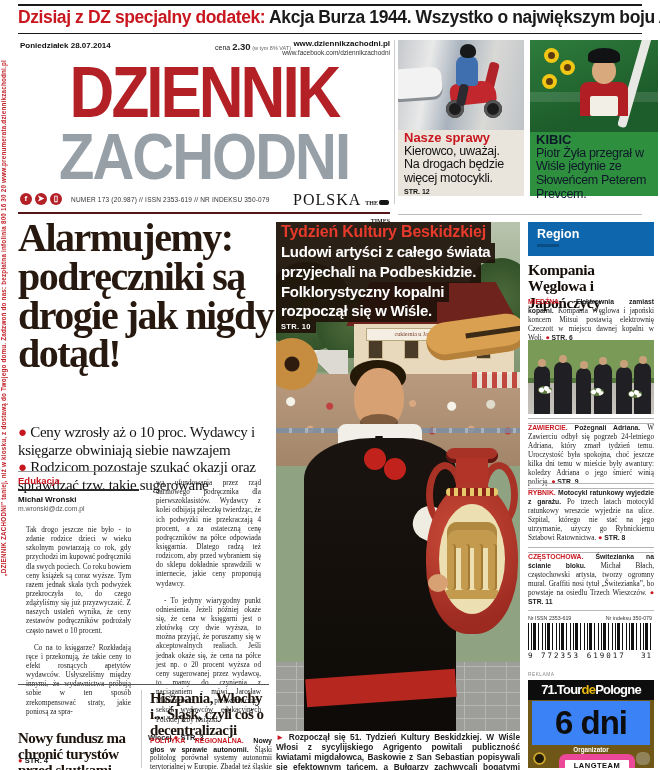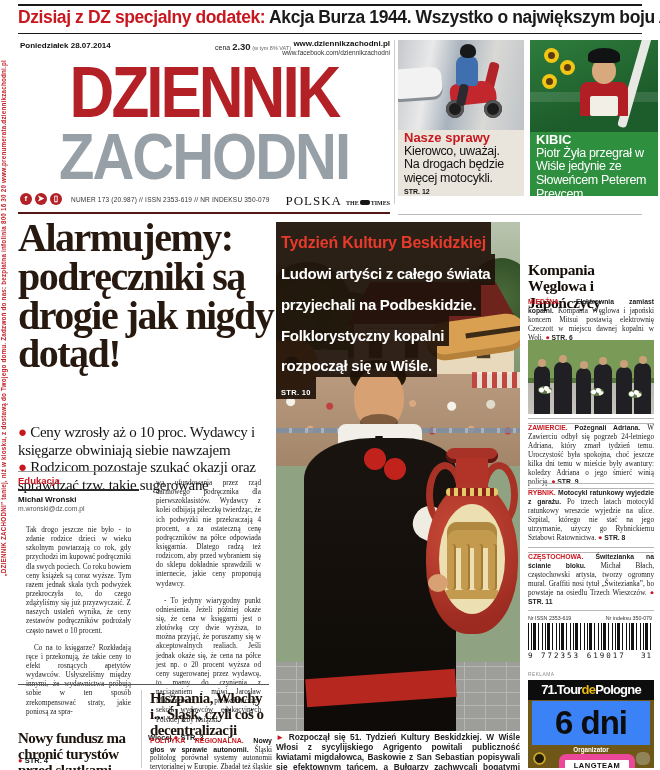--- a/index.html
+++ b/index.html
@@ -22,37 +22,37 @@
   
   .m1{left:18px;top:56px;width:372px;text-align:center;font-size:62px;font-weight:bold;color:#b32026;
       letter-spacing:-3px;line-height:1;transform:scaleY(1.18);transform-origin:top center;white-space:nowrap;}
   .m2{left:18px;top:124px;width:372px;text-align:center;font-size:58px;font-weight:bold;color:#98a0a7;
       letter-spacing:-2px;line-height:1;transform:scaleY(1.12);transform-origin:top center;white-space:nowrap;}
   .icon-circle{display:inline-block;width:12px;height:12px;border-radius:50%;background:#b32026;color:#fff;
       font-size:8px;font-weight:bold;text-align:center;line-height:12px;margin-right:3px;vertical-align:middle;}
   .issue-row{left:20px;top:193px;font-size:6.5px;color:#333;letter-spacing:0.2px;}
   .issue-row .txt{margin-left:6px;vertical-align:middle;}
   .polska{left:280px;top:191px;width:110px;text-align:right;font-family:"Liberation Serif",serif;}
-  .polska .p1{font-size:13px;letter-spacing:1px;color:#161616;}
+  .polska .p1{font-size:16px;letter-spacing:1px;color:#161616;}
   .polska .p2{font-size:6px;font-weight:bold;color:#161616;}
   .lion{display:inline-block;width:10px;height:5px;background:#161616;border-radius:2px;margin:0 1px;}
   .red-rule{left:18px;top:212px;width:372px;height:2px;background:#551416;}
   
   .vpromo{left:0px;top:60px;height:645px;width:13px;}
   .vpromo span{display:block;writing-mode:vertical-rl;transform:rotate(180deg);font-size:6.3px;font-weight:bold;
       color:#c3242b;white-space:nowrap;letter-spacing:0.2px;}
   
   .teaser{overflow:hidden;}
   .t-moto{left:398px;top:40px;width:126px;height:164px;}
   .t-kibic{left:530px;top:40px;width:128px;height:164px;}
   .t-photo{position:relative;width:100%;height:90px;overflow:hidden;}
   .t-cap{padding:1px 6px;}
   .t-moto .t-cap{background:#eae5dc;height:64px;}
   .t-kibic .t-photo{height:92px;}
-  .t-kibic .t-cap{background:#2e8f3e;height:62px;color:#ffffff;}
+  .t-kibic .t-cap{background:#2e8f3e;height:62px;color:#0f172a;}
   .t-label{font-size:13px;font-weight:bold;line-height:1.05;}
   .t-text{font-size:12.5px;line-height:1.1;letter-spacing:-0.3px;}
   .t-page{font-size:7px;font-weight:bold;margin-top:2px;}
   
   .moto-bg{position:absolute;inset:0;background:linear-gradient(100deg,#c5c8cc 0%,#e9e9e9 25%,#a8b2bd 45%,#d9d9d6 70%,#bfc3c7 100%);}
   .car{position:absolute;left:-8px;top:28px;width:52px;height:30px;background:#f2f2f2;border-radius:10px;transform:rotate(-4deg);box-shadow:0 3px 0 #8a8f94;}
   .wheel{position:absolute;border-radius:50%;background:#1c1c1c;}
   .sc-body{position:absolute;left:52px;top:42px;width:46px;height:22px;background:#c1272d;border-radius:8px 14px 4px 8px;transform:rotate(-6deg);}
   .sc-front{position:absolute;left:88px;top:22px;width:10px;height:34px;background:#b0242a;border-radius:4px;transform:rotate(14deg);}
   .rider{position:absolute;left:58px;top:16px;width:22px;height:30px;background:#3f6fae;border-radius:8px 8px 4px 4px;}
@@ -160,21 +160,21 @@
   .amph .band{position:absolute;left:20px;top:40px;width:52px;height:8px;
       background:repeating-linear-gradient(90deg,#e8c96a 0 4px,#8a2218 4px 8px);border-radius:4px;}
   .amph .med{position:absolute;left:13px;top:56px;width:66px;height:110px;background:#ecdfb2;border-radius:50%;overflow:hidden;}
   .amph .arch{position:absolute;left:8px;top:18px;width:50px;height:26px;background:#c49a4e;border-radius:10px 10px 0 0;
       box-shadow:inset 0 8px 0 #b0883f;}
   .amph .cols{position:absolute;left:8px;top:40px;width:50px;height:46px;display:flex;justify-content:space-between;}
   .amph .cols i{display:block;width:9px;height:46px;background:#c49a4e;border-radius:3px;box-shadow:inset -2px 0 0 #a57b33;}
   .amph .base{position:absolute;left:6px;top:86px;width:54px;height:9px;background:#c49a4e;border-radius:2px;}
   .overlay{position:absolute;left:0;top:0;width:240px;z-index:5;}
   .ov-line{display:table;background:rgba(32,18,10,0.92);color:#fff;font-size:15px;font-weight:bold;
-      letter-spacing:-0.3px;padding:12px 5px 2px 5px;line-height:1.12;}
+      letter-spacing:-0.3px;padding:1px 5px 2px 5px;line-height:1.12;}
   .ov-kicker{color:#e63a2c;font-size:16px;letter-spacing:-0.2px;}
   .ov-page{font-size:7.5px;letter-spacing:0.3px;}
   .caption{left:276px;top:733px;width:244px;font-size:8.3px;font-weight:bold;line-height:1.2;color:#222;text-align:justify;}
   .caption .arr{color:#c8171f;}
   
   .regbox{left:528px;top:222px;width:126px;height:34px;background:#0e67ac;}
   .regbox .lbl{position:absolute;left:9px;top:5px;color:#fff;font-size:12.5px;font-weight:bold;}
   .regbox .ul{position:absolute;left:9px;top:22px;width:22px;height:3px;background:#0a4e85;}
   .reg-head{left:528px;top:262px;width:126px;font-family:"Liberation Serif",serif;font-weight:bold;
       font-size:15.5px;line-height:1.05;letter-spacing:-0.4px;color:#140d08;}
@@ -383,20 +383,24 @@
       <span class="ov-line">przyjechali na Podbeskidzie.</span>
       <span class="ov-line">Folklorystyczny kopalni</span>
       <span class="ov-line">rozpoczął się w Wiśle.</span>
       <span class="ov-line ov-page">STR. 10</span>
     </div>
   </div>
   <div class="abs caption">
     <span class="arr">► </span><span>Rozpoczął się 51. Tydzień Kultury Beskidzkiej. W Wiśle Włosi z sycylijskiego Agrigento powitali publiczność kwiatami migdałowca, Baskowie z San Sebastian popisywali się efektownym tańcem, a Bułgarzy zachwycali bogatymi strojami kobiecymi. Byli także górale z Istebnej i artyści z Nawojowej.</span>
   </div>
 
+  <div class="abs regbox">
+    <div class="lbl">Region</div>
+    <div class="ul"></div>
+  </div>
   <div class="abs reg-head">Kompania Węglowa i Japończycy</div>
   <div class="abs news reg-lead">
     <span class="city">MIEDŹNA. </span><span class="ttl">Elektrownia zamiast kopalni. </span><span>Kompania Węglowa i japoński koncern Mitsui postawią elektrownię Czeczott w miejscu dawnej kopalni w Woli. </span><span class="dot">●</span> <span class="pg">STR. 6</span>
   </div>
   <div class="fun-photo">
     <div class="fig" style="left:6px;top:26px;width:16px;height:48px;"></div>
     <div class="fig" style="left:26px;top:22px;width:18px;height:52px;"></div>
     <div class="fig" style="left:48px;top:28px;width:15px;height:46px;"></div>
     <div class="fig" style="left:66px;top:24px;width:18px;height:50px;"></div>
     <div class="fig" style="left:88px;top:27px;width:16px;height:47px;"></div>

